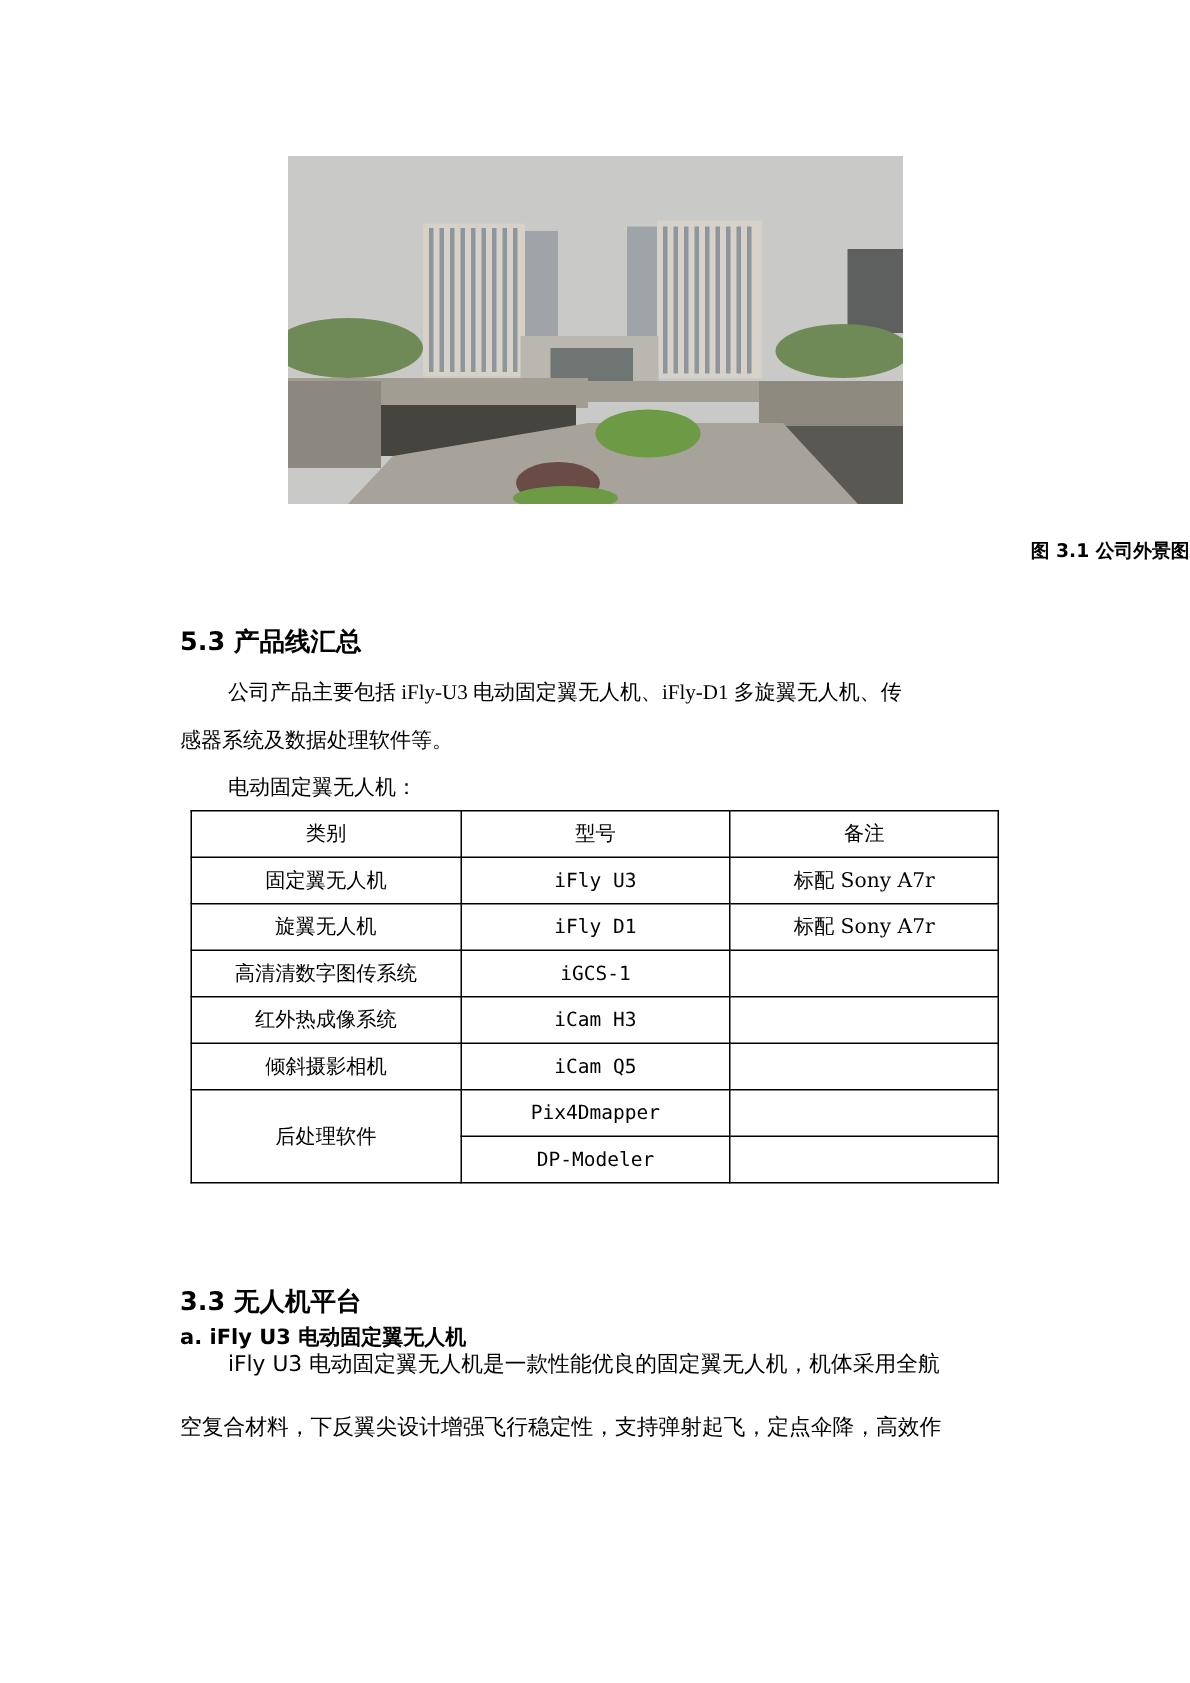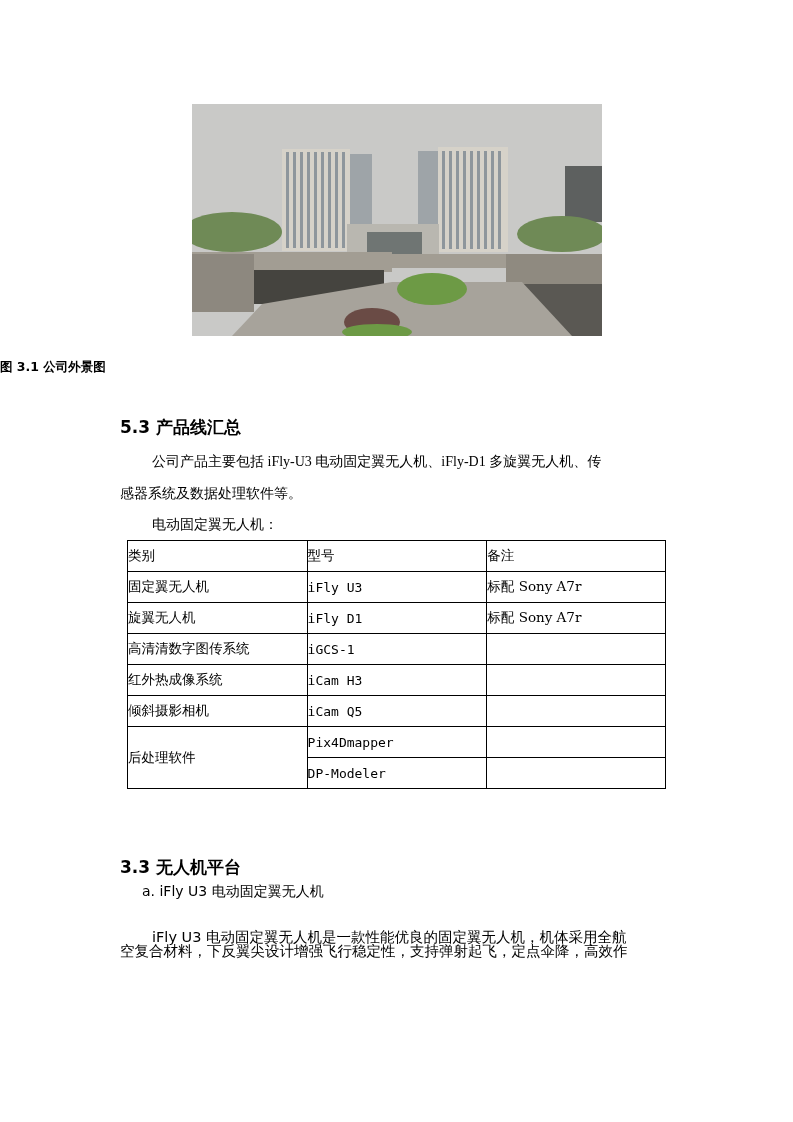--- a/index.html
+++ b/index.html
@@ -1,25 +1,25 @@
 <!DOCTYPE html>
 <html><head>
 <meta charset="utf-8">
 <style>
   html, body { margin: 0; padding: 0; background: #ffffff; }
   body { width: 793px; height: 1122px; position: relative; overflow: hidden; color: #000; }
   .abs { position: absolute; }
   .photo { left: 192px; top: 104px; width: 410px; height: 232px; overflow: hidden; background: #c8c8c6; }
-  .caption { left: 0; width: 793px; top: 359px; text-align: left; font-family: "DejaVu Sans", sans-serif; font-weight: bold; font-size: 12.5px; }
+  .caption { left: 0; width: 793px; top: 359px; text-align: right; font-family: "DejaVu Sans", sans-serif; font-weight: bold; font-size: 12.5px; }
   .h2 { left: 120px; font-family: "DejaVu Sans", sans-serif; font-weight: bold; font-size: 17px; }
-  .h3 { left: 120px; font-family: "DejaVu Sans", sans-serif; font-weight: normal; font-size: 14px; margin-left: 22px; }
+  .h3 { left: 120px; font-family: "DejaVu Sans", sans-serif; font-weight: bold; font-size: 14px; }
   .p-serif { font-family: Liberation Serif, serif; font-size: 14px; }
   .p-sans { font-family: "DejaVu Sans", sans-serif; font-size: 14.5px; }
   table.prod { position: absolute; left: 127px; top: 540px; width: 539px; border-collapse: collapse; font-size: 13.5px; }
-  table.prod td { border: 1.2px solid #000; height: 30px; padding: 0; }
+  table.prod td { border: 1.2px solid #000; text-align: center; height: 30px; padding: 0; }
   td.cn { font-family: "DejaVu Serif", serif; }
   td.mono { font-family: "DejaVu Sans Mono", monospace; font-size: 13px; margin-left: 24px; }
 </style>
 </head>
 <body>
 
 <div class="abs photo">
   <svg width="410" height="232" viewBox="0 0 410 232">
     <rect x="0" y="0" width="410" height="232" fill="#c9c9c7"></rect>
 
@@ -127,14 +127,14 @@
   <tr>
     <td class="mono">DP-Modeler</td>
     <td class="cn"></td>
   </tr>
 </tbody>
   </table>
 
 <div class="abs h2" style="top:825px;margin-top:31px;">3.3  无人机平台</div>
 <div class="abs h3" style="top:883px;">a. iFly U3 电动固定翼无人机</div>
 
-<div class="abs p-sans" style="left:152px; top:928px; white-space:nowrap;text-align:right;">iFly U3 电动固定翼无人机是一款性能优良的固定翼无人机，机体采用全航</div>
+<div class="abs p-sans" style="left:152px; top:900px; white-space:nowrap;text-align:right;">iFly U3 电动固定翼无人机是一款性能优良的固定翼无人机，机体采用全航</div>
 <div class="abs p-sans" style="left:120px; top:942px; white-space:nowrap;">空复合材料，下反翼尖设计增强飞行稳定性，支持弹射起飞，定点伞降，高效作</div>
 
 </body></html>

